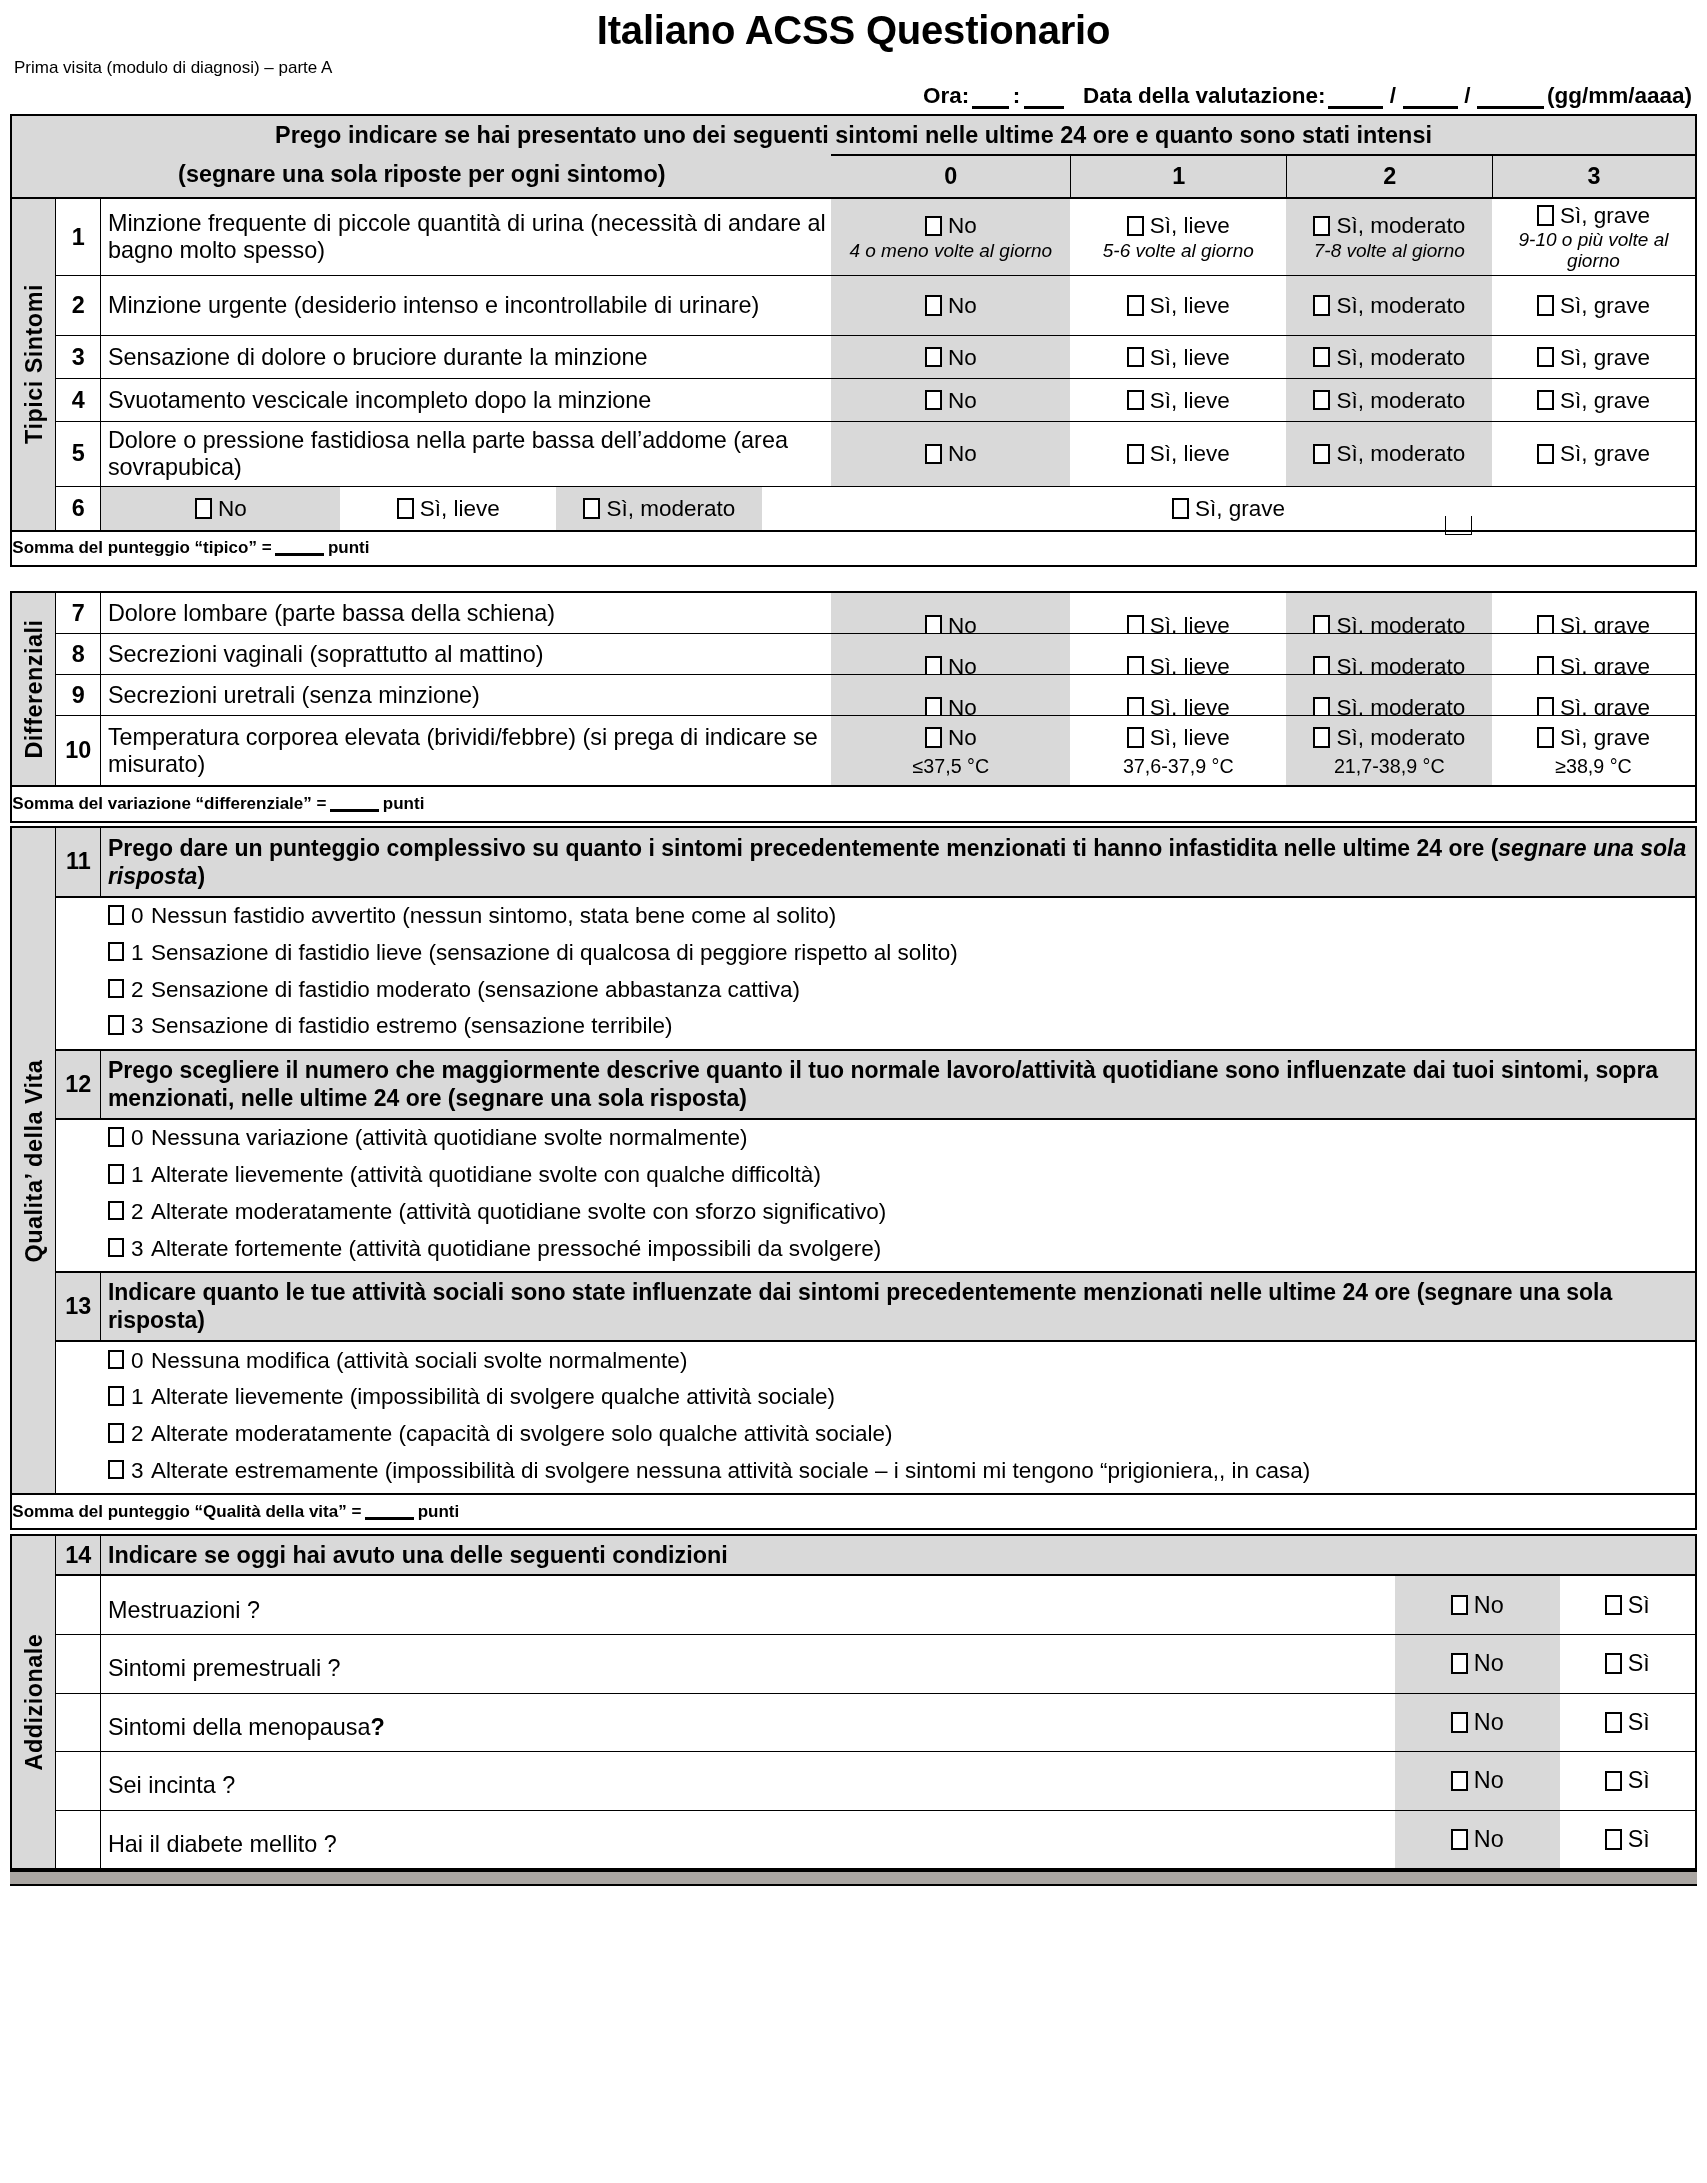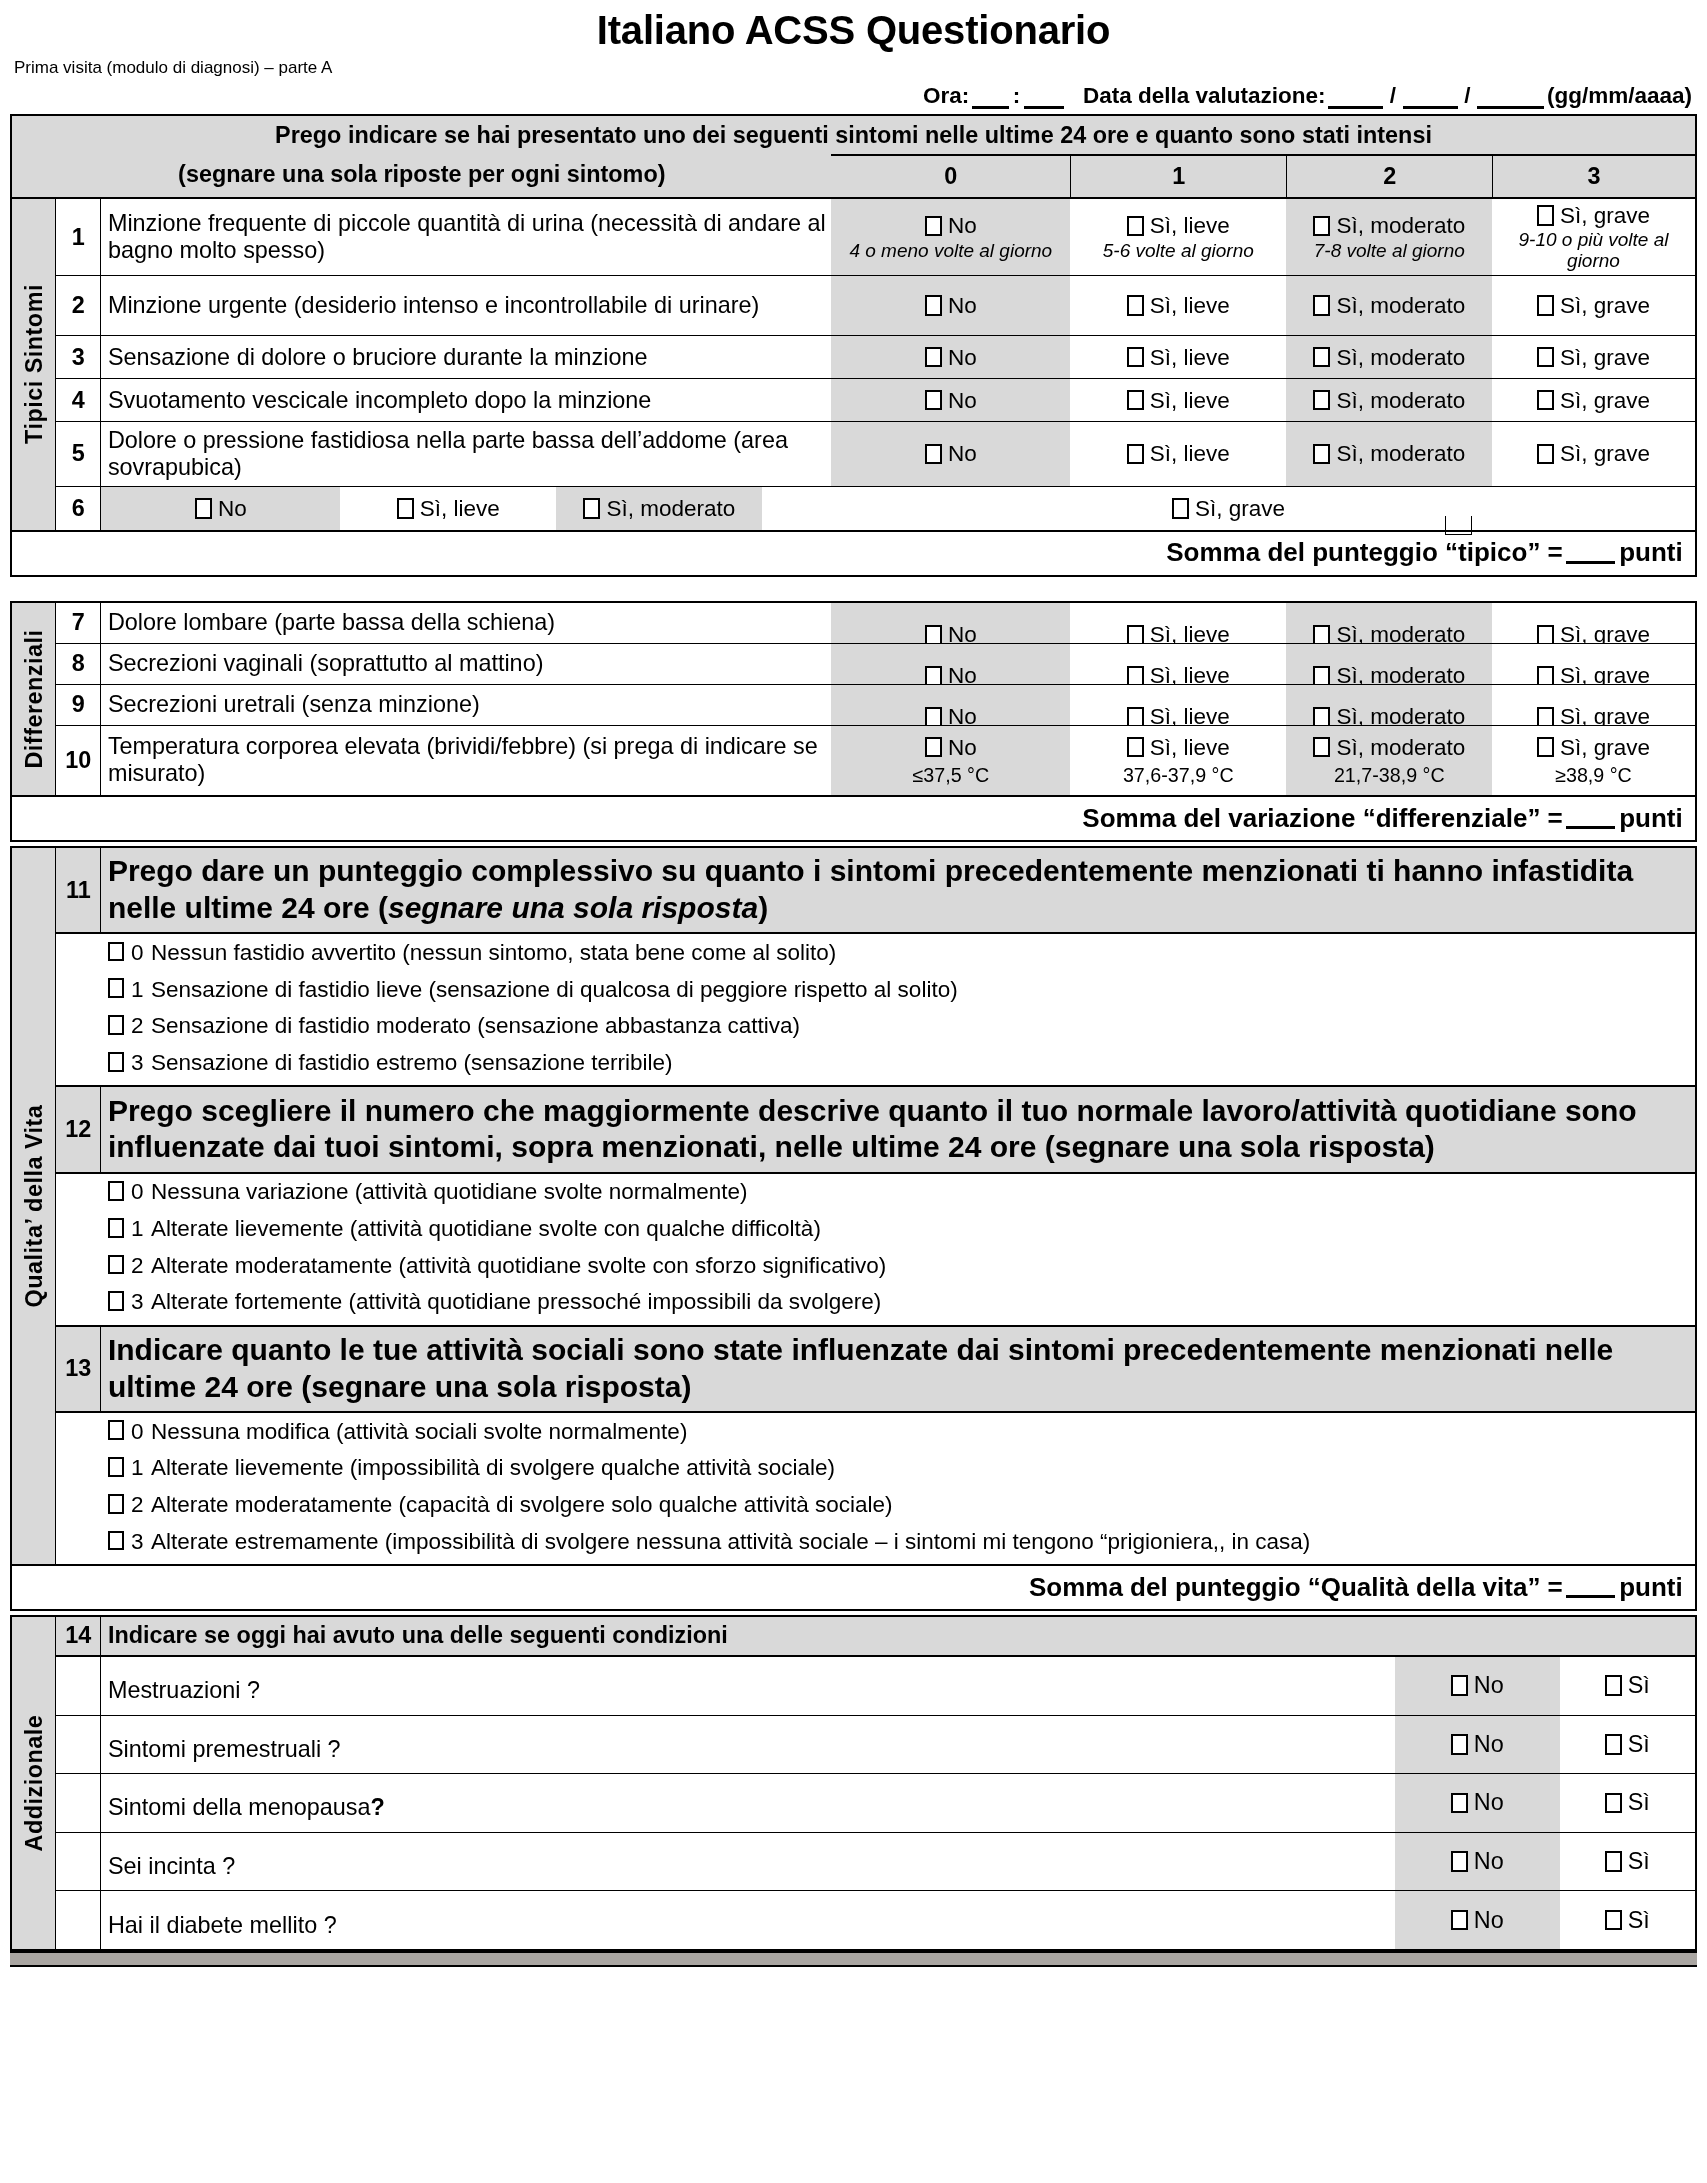--- a/index.html
+++ b/index.html
@@ -175,22 +175,22 @@
   }
   .subplain { font-size: 19.7px; font-style: normal; margin-top: 4.7px; }
 
   
   .opt.shift .optline { position: relative; top: 12px; }
 
   
   .sumline {
     border: 2.8px solid #000;
     border-top: 0;
-    text-align: right;
-    font-size: 26px;
+    text-align: left;
+    font-size: 17px;
     font-weight: bold;
     padding: 5.6px 12px 6.6px 0;
     white-space: nowrap;
     position: relative;
   }
   .sumline .u-pts {
     display: inline-block;
     width: 49px;
     border-bottom: 3.3px solid #000;
     height: 19px;
@@ -229,21 +229,21 @@
   .qhead { display: flex; background: #d9d9d9; border-bottom: 2.3px solid #000; }
   .qnum {
     flex: 0 0 45px;
     font-size: 23.4px;
     font-weight: bold;
     display: flex; align-items: center; justify-content: center;
     border-right: 1.4px solid #000;
   }
   .qprompt {
     flex: 1;
-    font-size: 30px;
+    font-size: 23px;
     font-weight: bold;
     padding: 5.6px 8.4px 5.6px 6.6px;
     line-height: 1.22;
   }
   .qprompt i { font-style: italic; }
   .qopts { padding: 6.6px 0 7.5px 52px; }
   .qopt {
     display: flex;
     align-items: flex-start;
     font-size: 22.5px;

